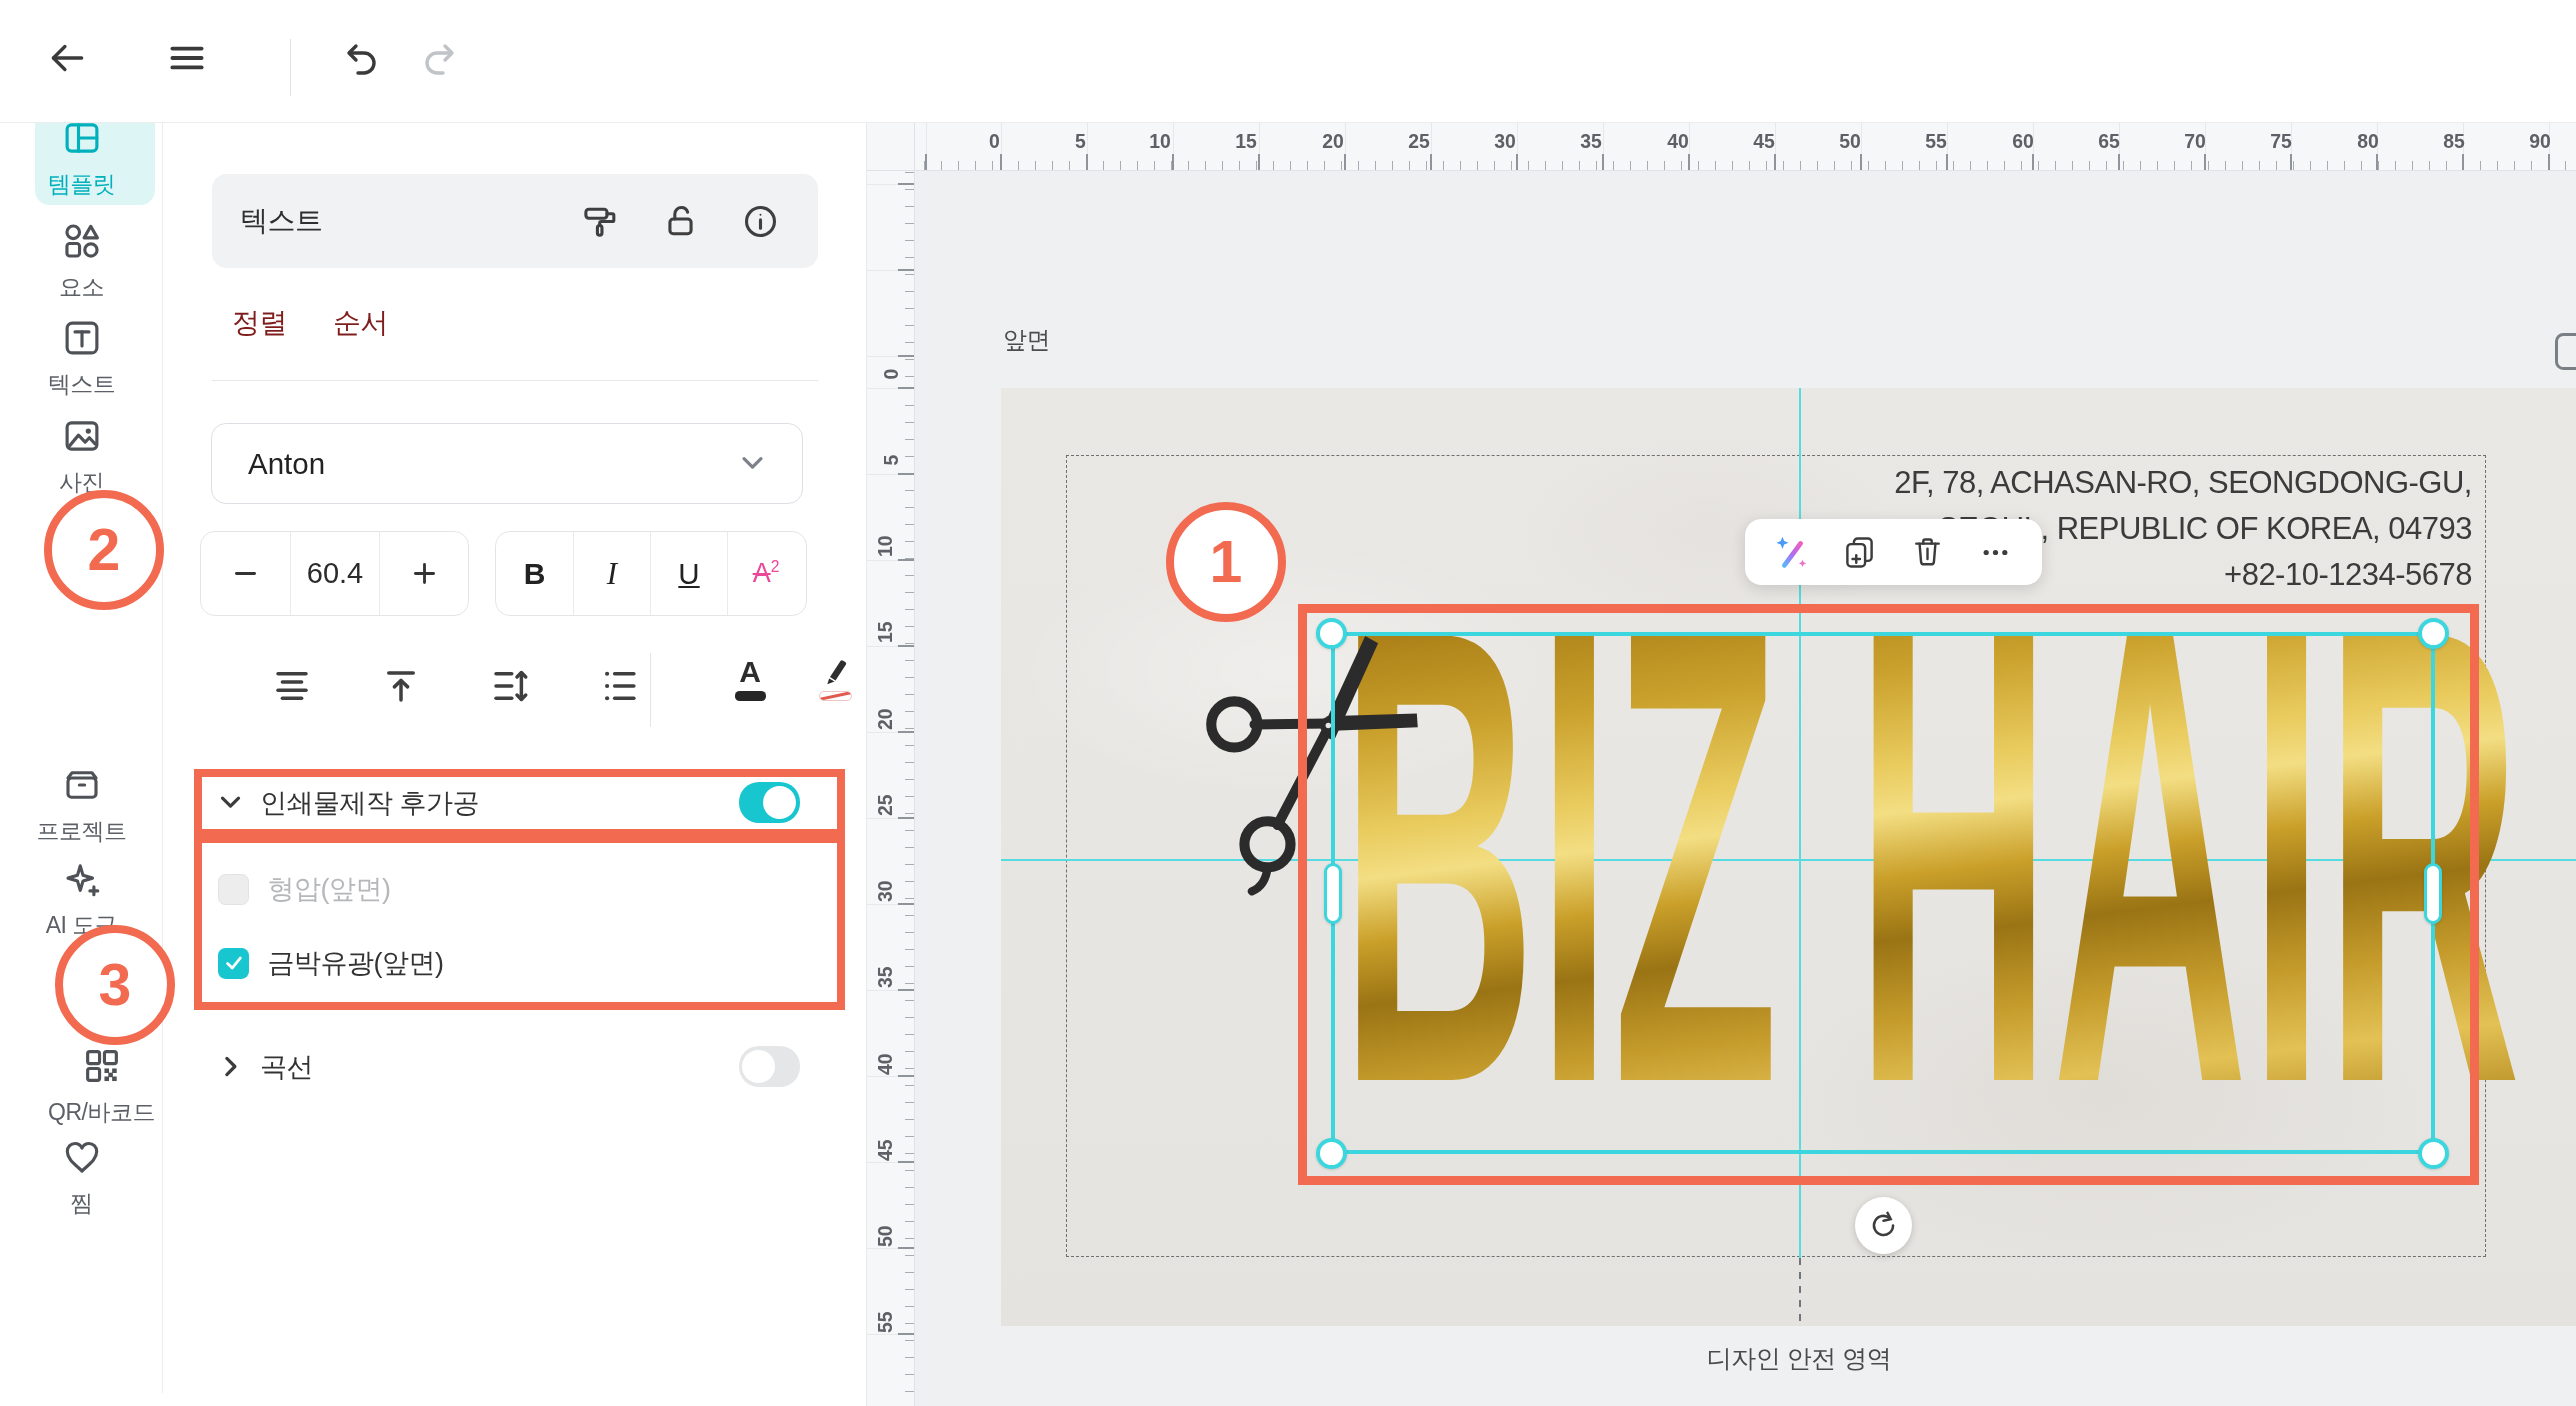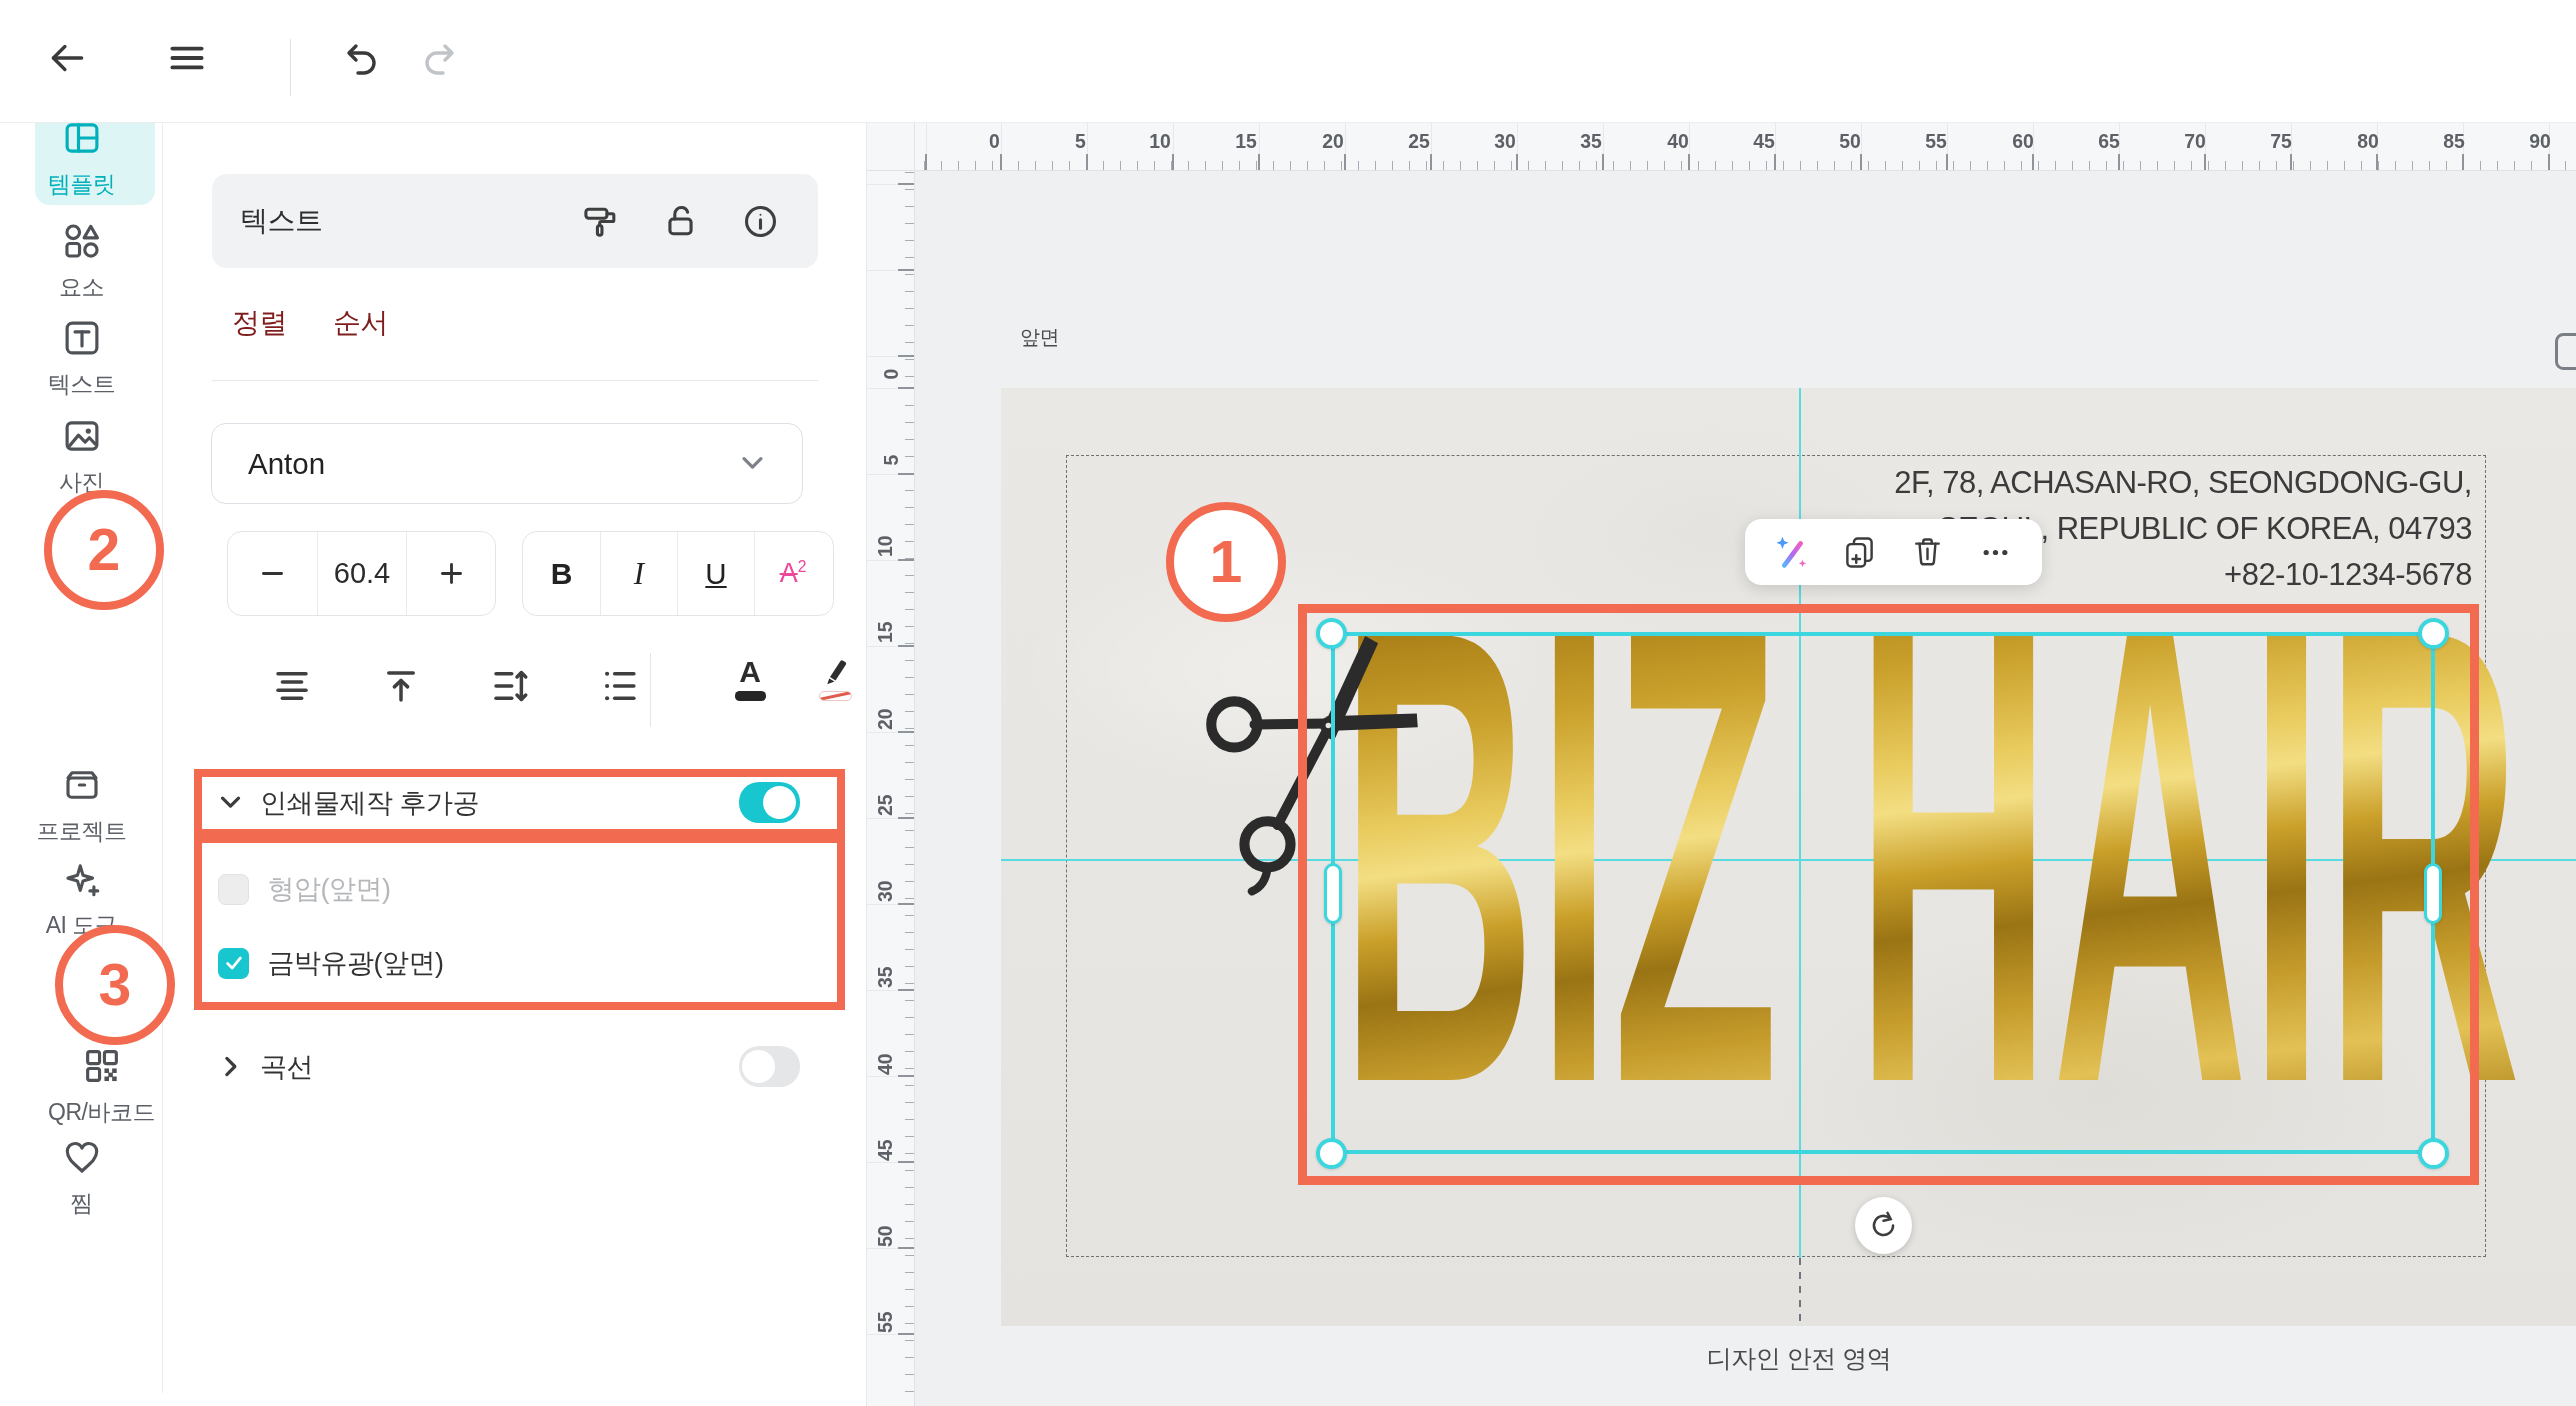--- a/index.html
+++ b/index.html
@@ -26,21 +26,21 @@
   .p-header .hicons { margin-left:auto; display:flex; gap:39px; }
   .hic { width:41px; height:41px; display:flex; align-items:center; justify-content:center; cursor:pointer; }
   .p-tabs { position:absolute; left:69px; top:181px; display:flex; gap:46px; }
   .p-tab { font-size:28px; color:#7f1d1d; cursor:pointer; letter-spacing:-0.5px; }
   .p-div { position:absolute; left:49px; top:257px; width:606px; height:0.9px; background:#e8e8e8; }
 
   .font-select { position:absolute; left:48px; top:300px; width:592px; height:81px; border:1.8px solid #dcdfe3; border-radius:14.8px; background:#fff; display:flex; align-items:center; padding:0 31px 0 36px; cursor:pointer; }
   .font-select .fname { font-size:29.5px; color:#222; }
   .font-select .chev { margin-left:auto; }
 
-  .row-controls { position:absolute; left:64px; top:408px; width:607px; height:91px; display:flex; justify-content:space-between; }
+  .row-controls { position:absolute; left:37px; top:408px; width:607px; height:91px; display:flex; justify-content:space-between; }
   .grp { display:flex; border:1.8px solid #e2e5e8; border-radius:14.8px; overflow:hidden; background:#fff; height:85px; }
   .grp > div { display:flex; align-items:center; justify-content:center; cursor:pointer; }
   .grp > div + div { border-left:0.9px solid #e8eaec; }
   .size-grp { width:269px; }
   .size-grp .cell { width:89px; }
   .size-val { font-size:29px; color:#2b2b2b; }
   .fmt-grp { width:312px; }
   .fmt-grp .cell { width:77px; }
   .fmt-b { font-weight:bold; font-size:30px; color:#222; }
   .fmt-i { font-family:"Liberation Serif", serif; font-style:italic; font-size:31px; color:#222; }
@@ -94,21 +94,21 @@
   .hlabel { position:absolute; bottom:17.5px; transform:translateX(-110%); font-size:19.4px; font-weight:600; color:#5d6167; }
   .vruler { position:absolute; left:0; top:48px; bottom:0; width:48px; background:#f6f7f8; border-right:0.9px solid #e0e2e5; z-index:12;
     background-image:repeating-linear-gradient(180deg, rgba(120,125,132,0.12) 0 0.9px, transparent 0.9px 86px); background-position:0 217px; }
   .vruler .minor { position:absolute; top:0; bottom:0; right:0; width:9.2px;
     background-image:repeating-linear-gradient(180deg,#a8acb2 0 0.9px, transparent 0.9px 17px); background-position:0 217px; }
   .vruler .major { position:absolute; top:0; bottom:0; right:0; width:15.7px;
     background-image:repeating-linear-gradient(180deg,#8f949b 0 1.8px, transparent 1.8px 86px); background-position:0 216px; }
   .vlabel { position:absolute; right:17.5px; transform:translateY(-110%) rotate(-90deg); transform-origin:center; font-size:19.4px; font-weight:600; color:#5d6167; }
   .ruler-corner { position:absolute; left:0; top:0; width:48px; height:48px; background:#f6f7f8; border-right:0.9px solid #e0e2e5; border-bottom:0.9px solid #e0e2e5; z-index:13; }
 
-  .page-label { position:absolute; left:153px; top:201px; font-size:20px; color:#4c4c4c; letter-spacing:-0.5px; z-index:3;text-align:center; }
+  .page-label { position:absolute; left:136px; top:201px; font-size:24px; color:#4c4c4c; letter-spacing:-0.5px; z-index:3;text-align:center; }
   .page-icon-partial { position:absolute; left:1688px; top:210px; width:39px; height:37px; border:3.7px solid #7a7f86; border-radius:8.3px; z-index:3; background:transparent; }
 
   .card { position:absolute; left:134px; top:265px; width:1575px; height:938px; z-index:1;
     background:linear-gradient(180deg,#eae8e5 0%, #e8e6e2 45%, #e5e3df 100%); }
   .card::after { content:""; position:absolute; inset:0;
     background:
       radial-gradient(387px 184px at 18% 30%, rgba(255,255,255,0.30), transparent 70%),
       radial-gradient(461px 240px at 70% 75%, rgba(190,186,178,0.18), transparent 70%),
       radial-gradient(277px 148px at 45% 15%, rgba(200,196,188,0.14), transparent 70%); }
   .safe-area { position:absolute; left:65px; top:67px; width:1420px; height:802px; border:1.8px dashed #6f6f6f; z-index:2; }

